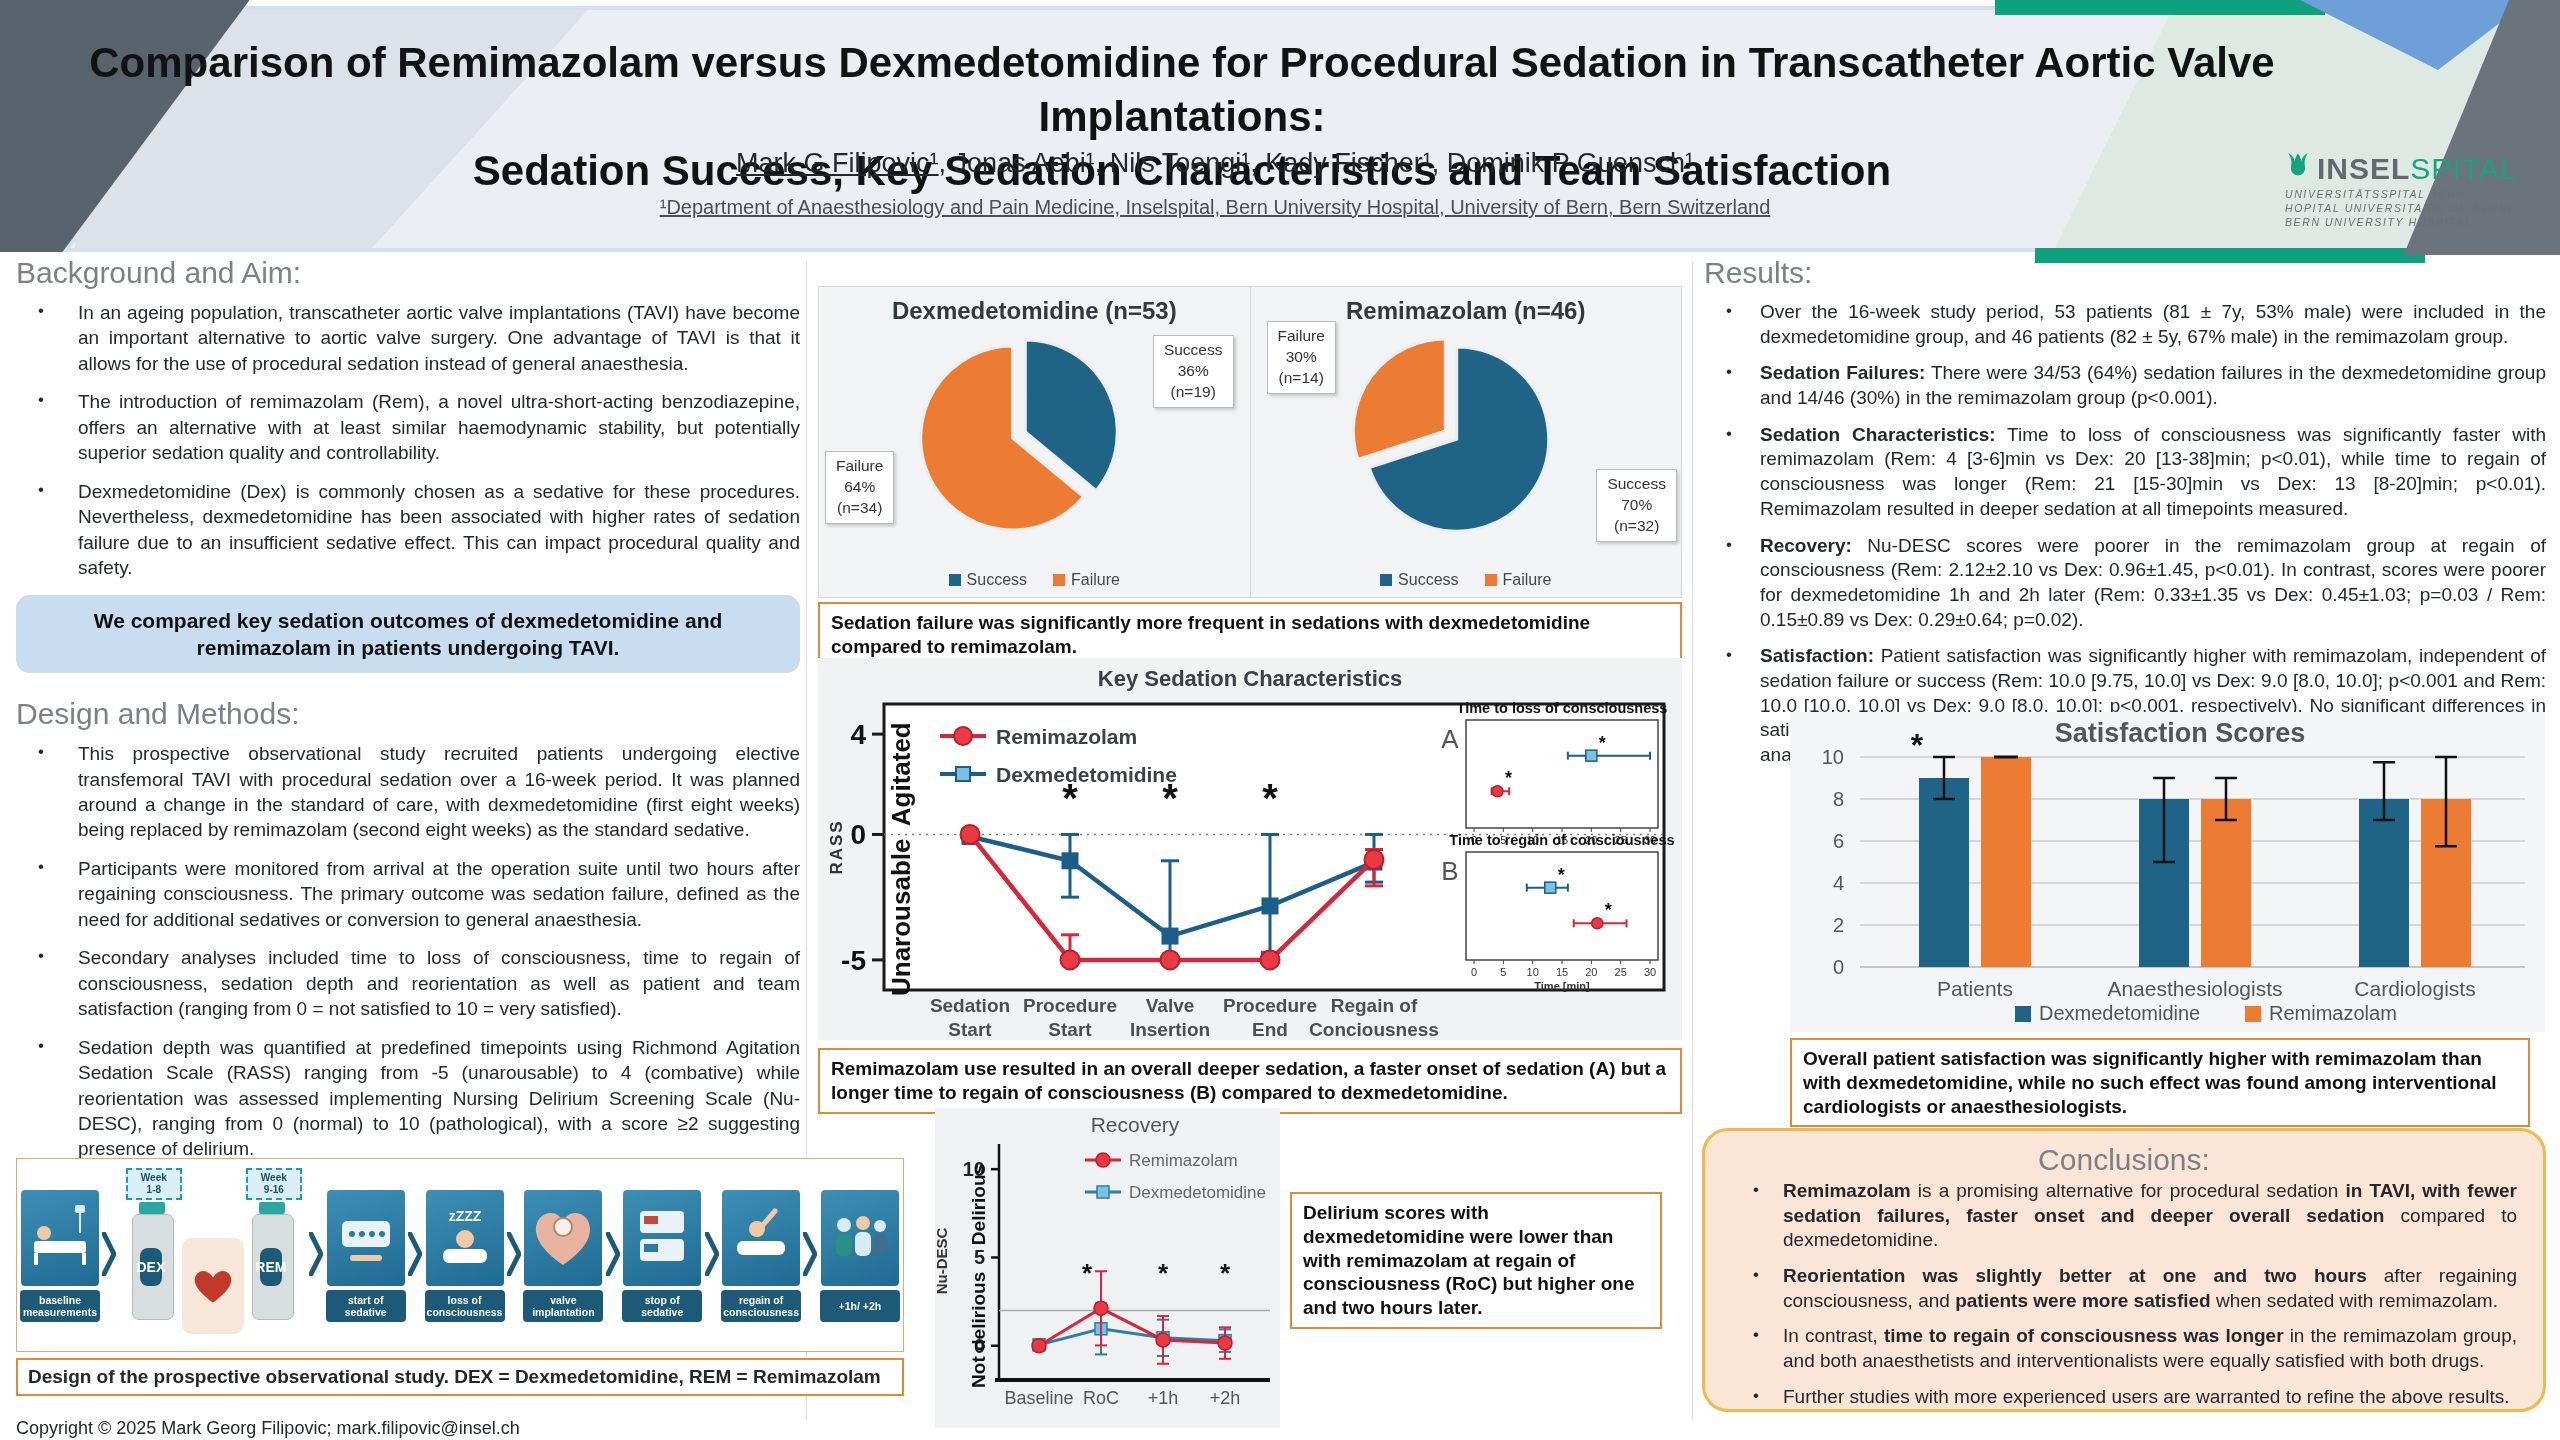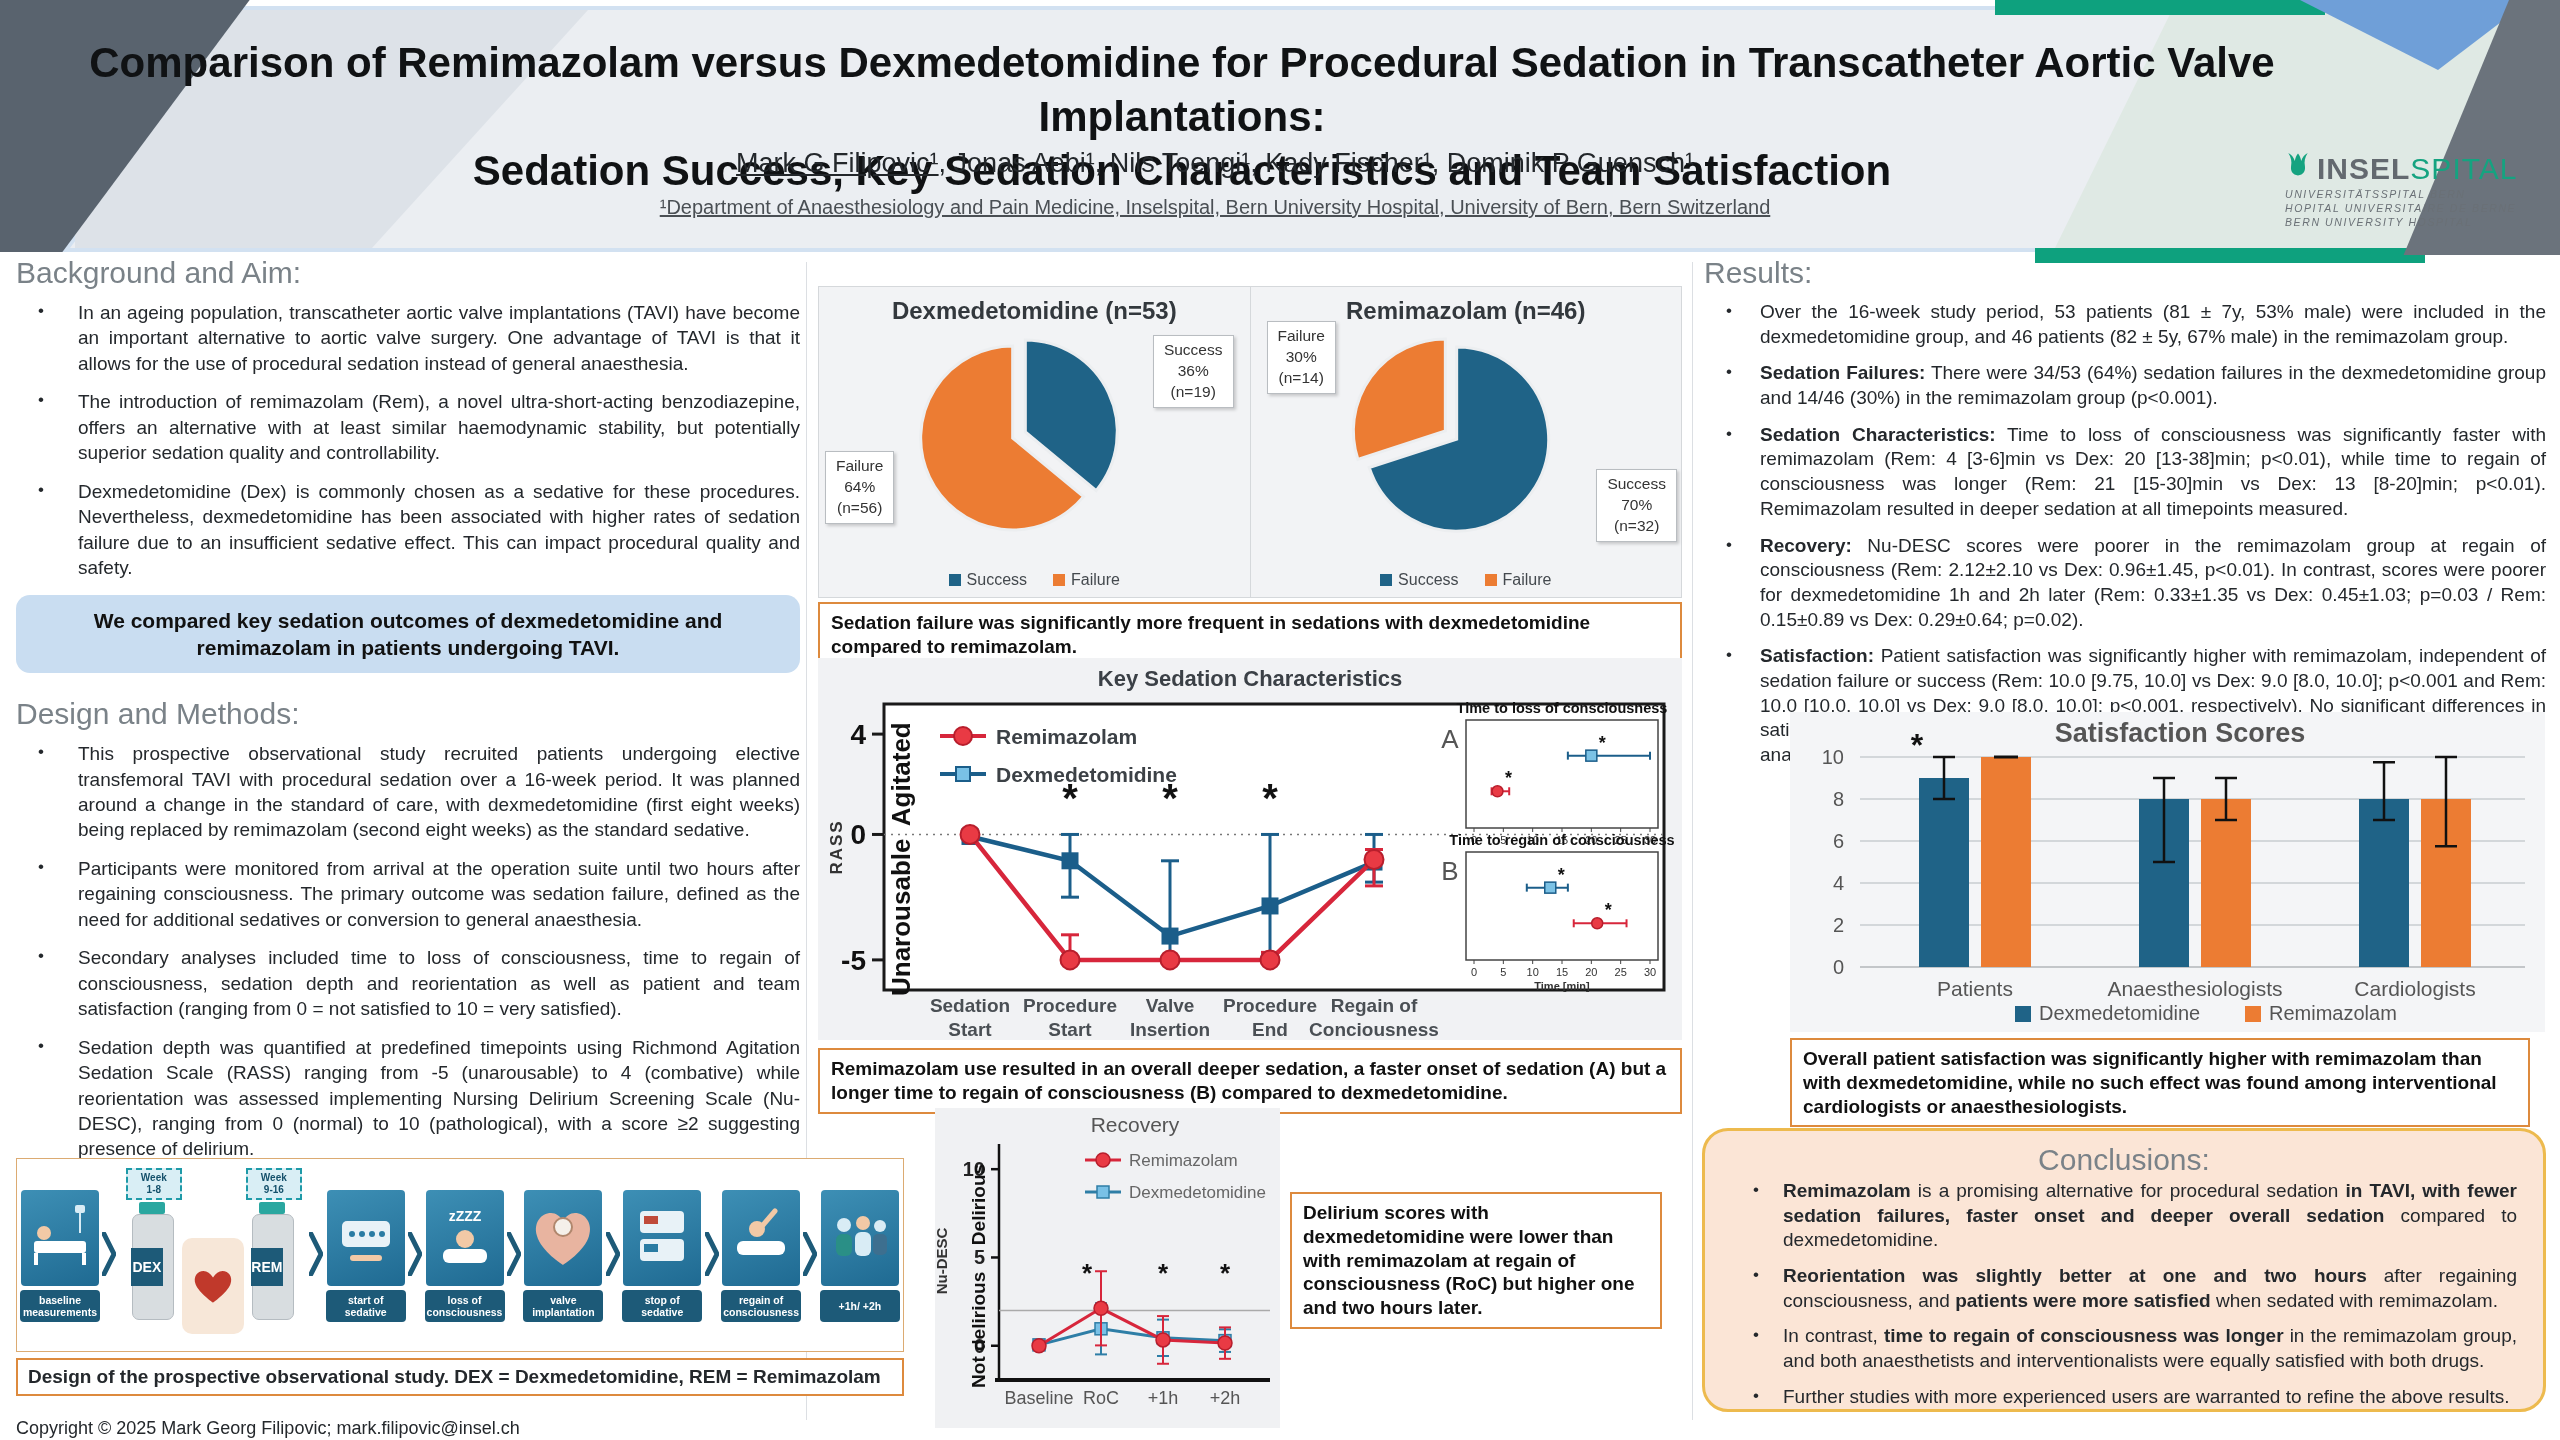--- a/index.html
+++ b/index.html
@@ -58,22 +58,22 @@
   .df-chev{flex:0 0 auto;}
   #vial-group{position:relative;width:186px;height:176px;flex:0 0 auto;}
   .badge{position:absolute;top:0;width:52px;background:#d9eef5;border:2px dashed #1e9aa8;color:#14506b;
     font-size:10px;font-weight:700;text-align:center;padding:2px 0;line-height:1.2;}
   #badge-0{left:6px;} #badge-1{left:126px;}
   .vial{position:absolute;top:34px;width:48px;height:118px;}
   #vial-0{left:8px;} #vial-1{left:128px;}
   .vial .cap{position:absolute;left:11px;top:0;width:26px;height:12px;background:#2aa7a0;border-radius:2px;}
   .vial .body{position:absolute;left:4px;top:12px;width:40px;height:104px;background:#d8dde0;
     border:1px solid #b5bcc1;border-radius:7px;}
-  .vial .lab{position:absolute;left:3px;top:46px;width:32px;height:38px;background:#1d5a78;color:#fff;
-    font-size:14px;font-weight:700;display:flex;align-items:center;justify-content:center;}
+  .vial .lab{position:absolute;left:12px;top:46px;width:22px;height:38px;background:#1d5a78;color:#fff;
+    font-size:14px;font-weight:700;display:flex;align-items:center;justify-content:center;border-radius:8px;}
   #heart-pad{position:absolute;left:62px;top:70px;width:62px;height:96px;background:#f7e7d8;
     border-radius:10px;display:flex;align-items:center;justify-content:center;}
   #df-caption{margin-top:6px;border:2px solid #dd8a3d;background:#fff;padding:6px 10px;
     font-size:19px;font-weight:700;}
   
   .cap-box{border:2px solid #dd8a3d;background:#fff;padding:7px 11px;
     font-size:19px;font-weight:700;line-height:1.25;color:#111;}
   
   #pie-panel{left:818px;top:286px;width:864px;height:312px;background:#f2f3f5;border:1px solid #d5d8db;
     display:flex;box-sizing:border-box;}
@@ -315,21 +315,21 @@
         </span>
       </div>
   <div class="pie-callout callout-success">
         <div>Success</div>
         <div>36%</div>
         <div>(n=19)</div>
       </div>
       <div class="pie-callout callout-failure">
         <div>Failure</div>
         <div>64%</div>
-        <div>(n=56)</div>
+        <div>(n=34)</div>
       </div>
     </div>
   <div class="pie-half" id="pie-rem">
     <div class="pie-title">Remimazolam (n=46)</div>
     <div class="pie-svg"><svg viewBox="0 0 432 212" width="432" height="212">
           <path d="M205.66311896062464,110.11449676604731 L205.66311896062464,18.11449676604731 A92,92 0 1 1 118.16591946147052,138.54406024854248 Z" fill="#1F6387" stroke="#eceef0" stroke-width="3"></path>
           <path d="M194.33688103937536,101.88550323395269 L106.83968154022124,130.31506671644786 A92,92 0 0 1 194.33688103937533,9.88550323395269 Z" fill="#EC7C33" stroke="#eceef0" stroke-width="3"></path>
         </svg></div>
     <div class="pie-legend">
         <span class="lg-item">

